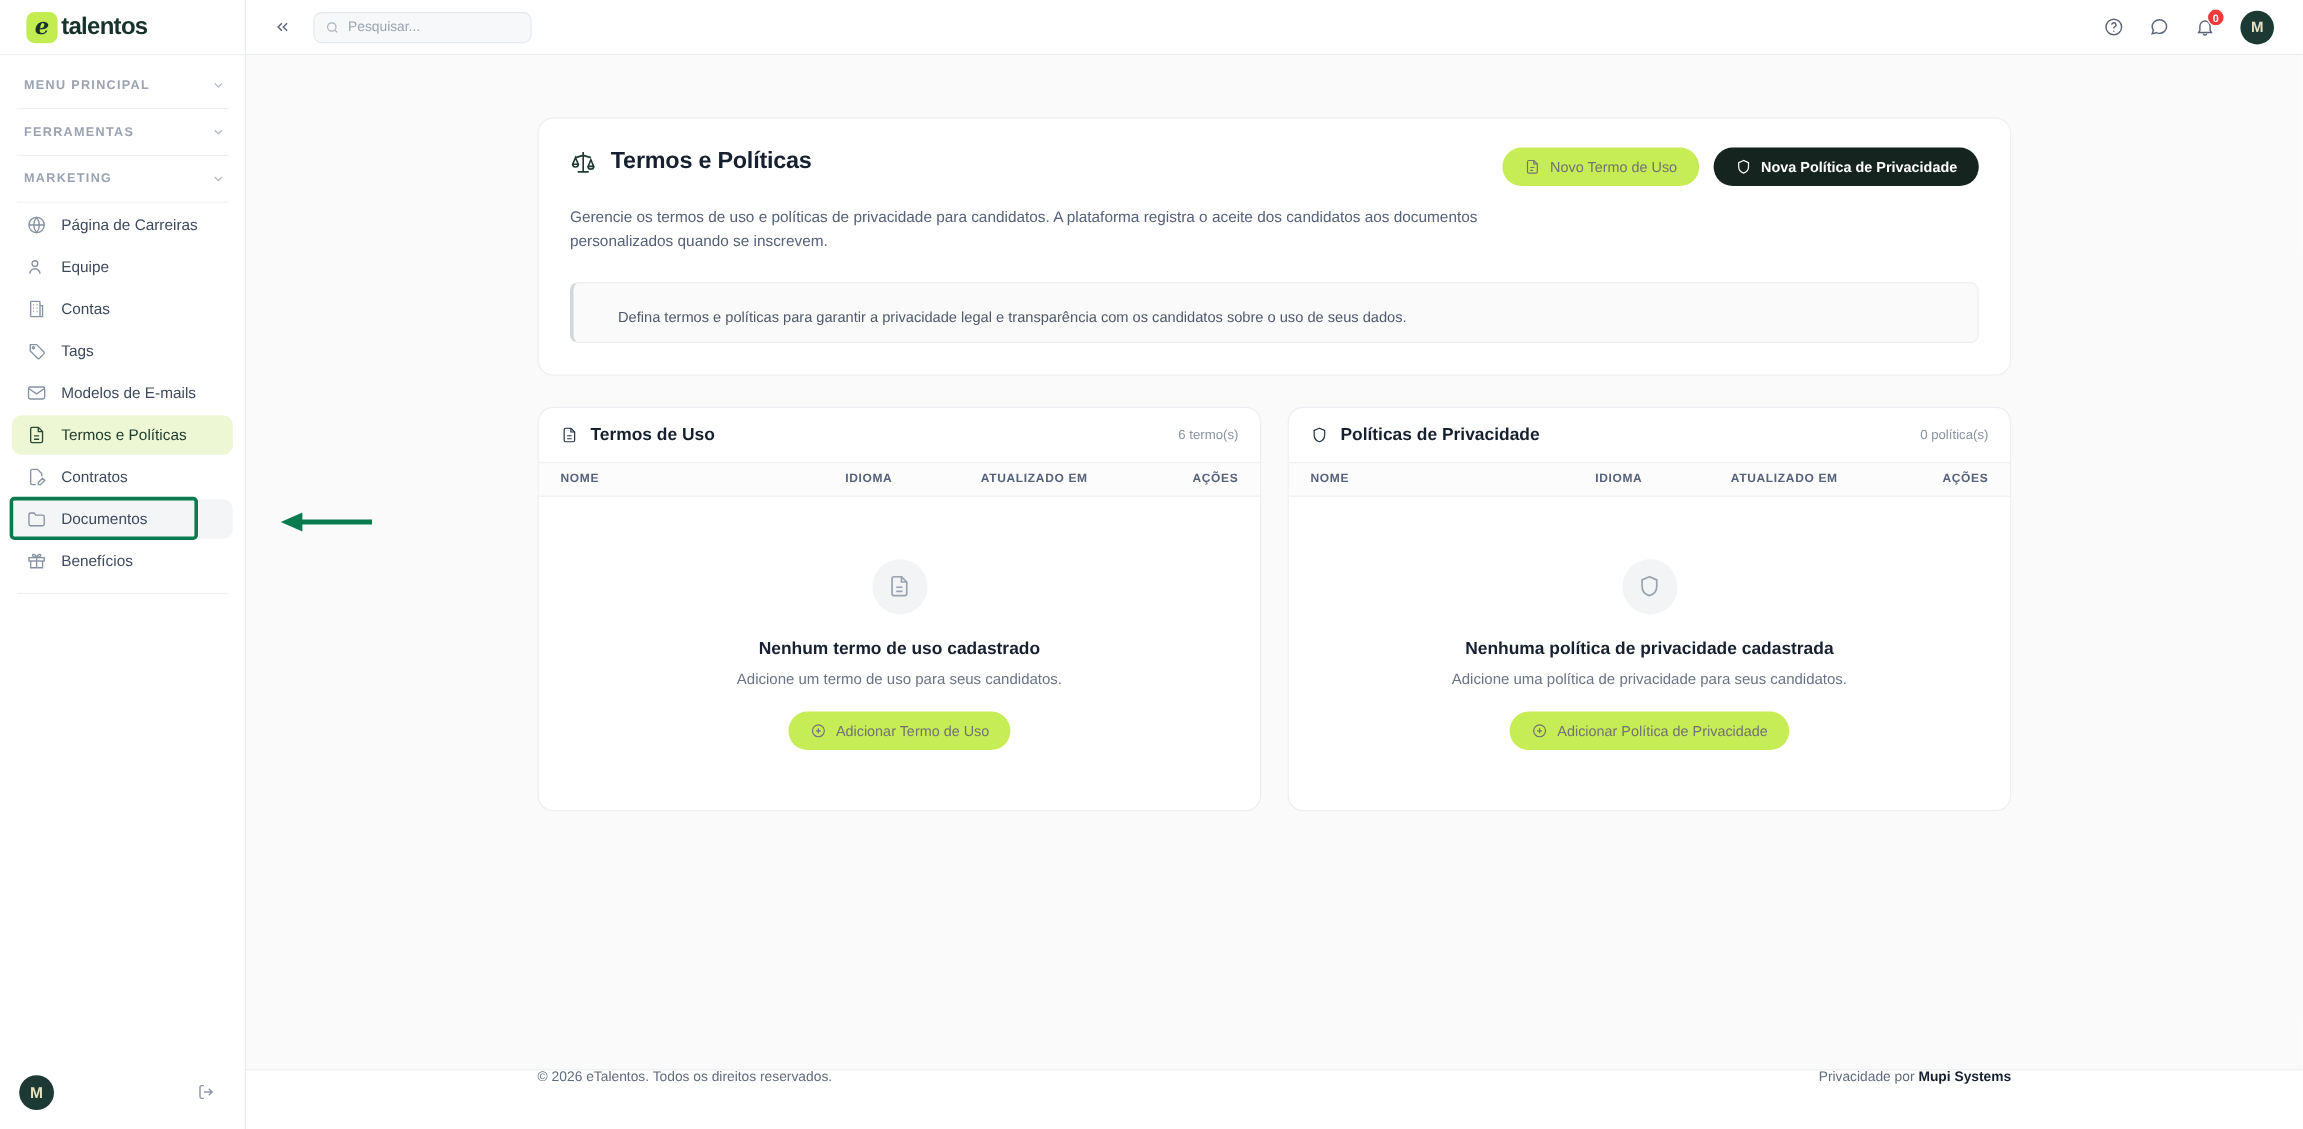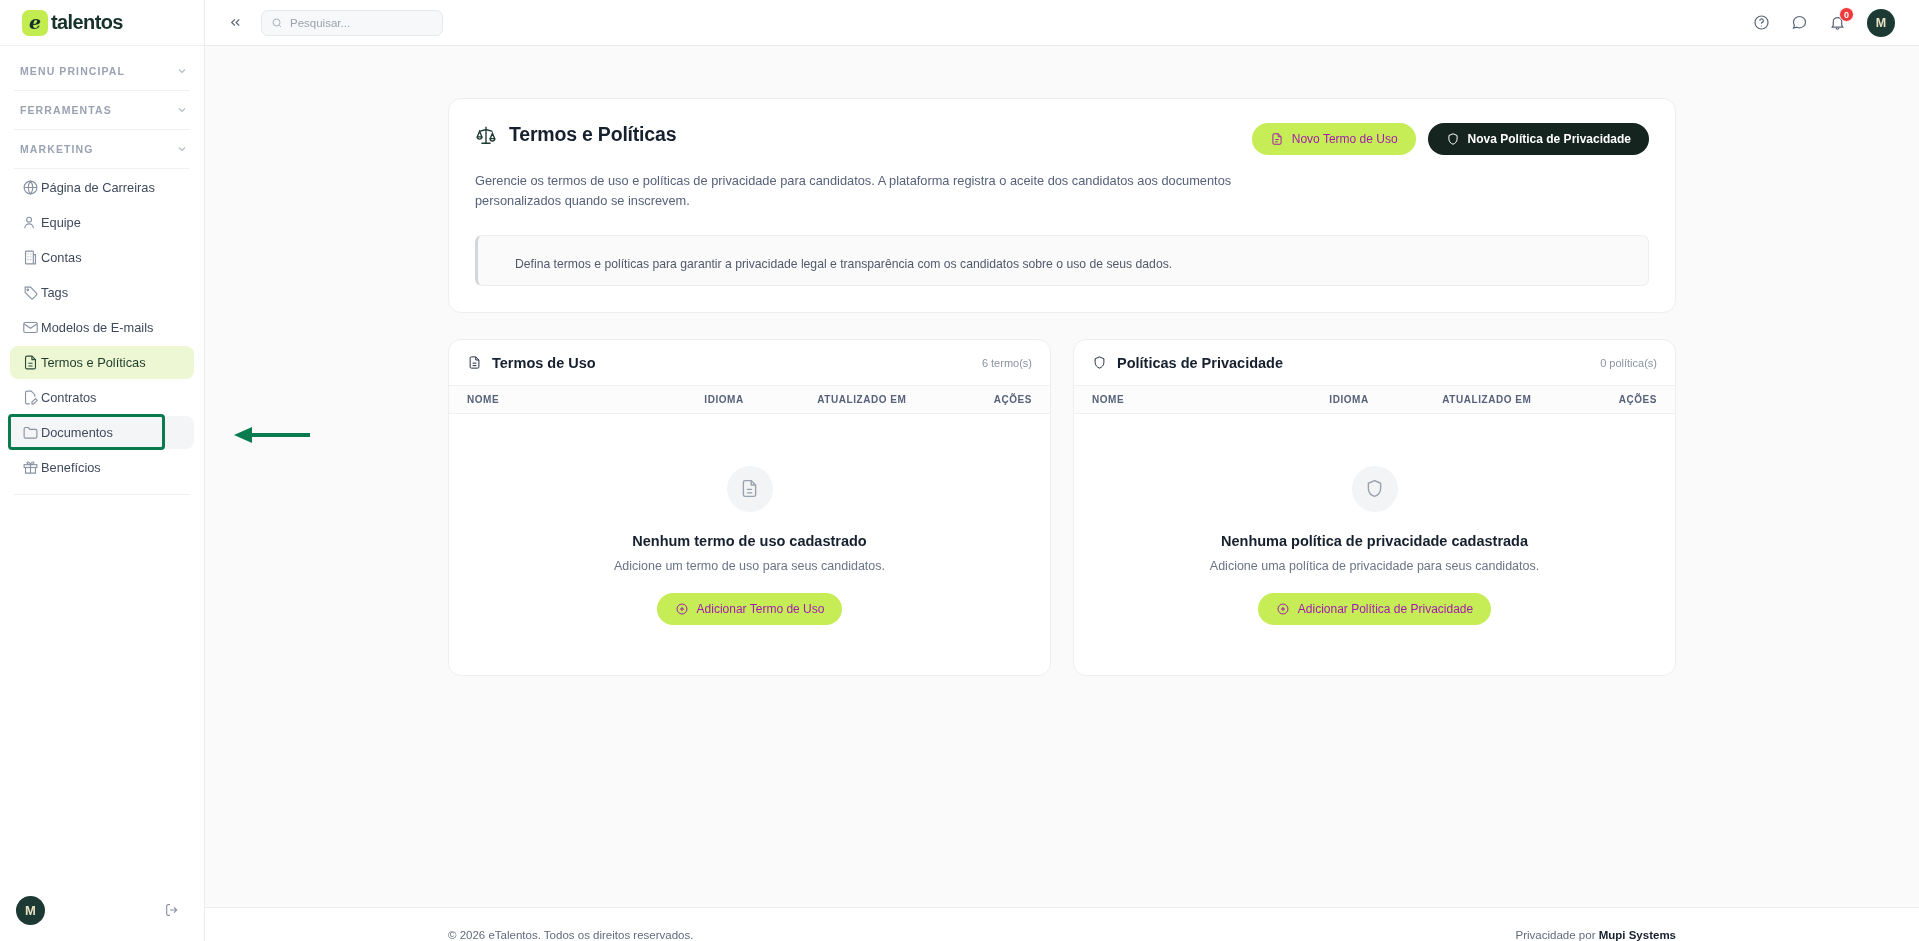--- a/index.html
+++ b/index.html
@@ -41,21 +41,21 @@
     padding: 13px 16px 13px 20px;
     cursor: pointer;
   }
   .nav-section .sec-label {
     font-size: 10.5px; font-weight: 700; letter-spacing: 1.1px;
     color: #9aa3b2; text-transform: uppercase;
   }
   .chev { width: 12px; height: 12px; color: #b2b9c6; display:block; }
   .nav-divider { height: 1px; background: #eef0f3; margin: 0 14px; }
   .nav-item {
-    display: flex; align-items: center; gap: 2px;
+    display: flex; align-items: center; gap: 12px;
     margin: 2px 10px; padding: 8px 12px;
     border-radius: 8px; cursor: pointer;
     font-size: 12.8px; color: #3e4a5c;
   }
   .nav-item .ico { width: 17px; height: 17px; color: #8792a3; flex: 0 0 17px; }
   .nav-item.hovered { background: #f4f5f7; }
   .nav-item.active {
     background: #edf7d4; color: #1d3b2a; font-weight: 500;
   }
   .nav-item.active .ico { color: #2b4b36; }
@@ -127,21 +127,21 @@
     max-width: 770px;
   }
   .hero-btns { display: flex; gap: 12px; }
   .btn {
     display: inline-flex; align-items: center; gap: 8px;
     border-radius: 20px; border: none; cursor: pointer;
     font-size: 12px; font-weight: 500; padding: 0 18px; height: 32px;
     font-family: "Liberation Sans", sans-serif; white-space: nowrap;
   }
   .btn svg { width: 14px; height: 14px; flex: 0 0 14px; }
-  .btn-lime { background: #c6ec56; color: #a21caf; }
+  .btn-lime { background: #c6ec56; color: #737373; }
   .btn-dark { background: #15241f; color: #ffffff; font-weight: 600; }
   .tip {
     margin-top: 24px; background: #fafafa; border: 1px solid #ededee;
     border-left: 3px solid #d4d7da;
     border-radius: 7px; padding: 13px 16px 14px 16px;
   }
   .tip-head { display: flex; align-items: center; gap: 8px; }
   .tip-head svg { width: 13px; height: 13px; color: #4d5565; }
   .tip-head span { font-size: 12px; font-weight: 700; color: #2a3342; }
   .tip-body { margin-top: 8px; padding-left: 21px; font-size: 12.2px; color: #50596b; }
@@ -170,22 +170,22 @@
     width: 46px; height: 46px; border-radius: 50%; background: #f3f4f6;
     display: flex; align-items: center; justify-content: center; margin: 0 auto;
   }
   .empty-ico-wrap svg { width: 21px; height: 21px; color: #9aa2b0; }
   .empty h3 { margin-top: 21px; font-size: 14.5px; font-weight: 700; color: #16202e; }
   .empty p { margin-top: 10px; font-size: 12.5px; color: #6b7485; }
   .empty .btn { margin-top: 20px; text-align: right; }
 
   
   .footer {
-    height: 34px; background: #fff; border-top: 1px solid #eceef1;
-    display: flex; align-items: flex-end;
+    height: 50px; background: #fff; border-top: 1px solid #eceef1;
+    display: flex; align-items: flex-start;
   }
   .footer-inner { width: 1228px; margin: 0 auto; display: flex; align-items: center; justify-content: space-between; }
   .footer-left { font-size: 11.5px; color: #616b7d; }
   .footer-right { font-size: 11.5px; color: #616b7d; }
   .footer-right b { color: #16202e; font-weight: 700; }
 
   
   .anno-box {
     position: absolute; left: 8px; top: 414px; width: 157px; height: 36px;
     border: 3px solid #0a7a4f; border-radius: 4px; pointer-events: none; z-index: 40;

